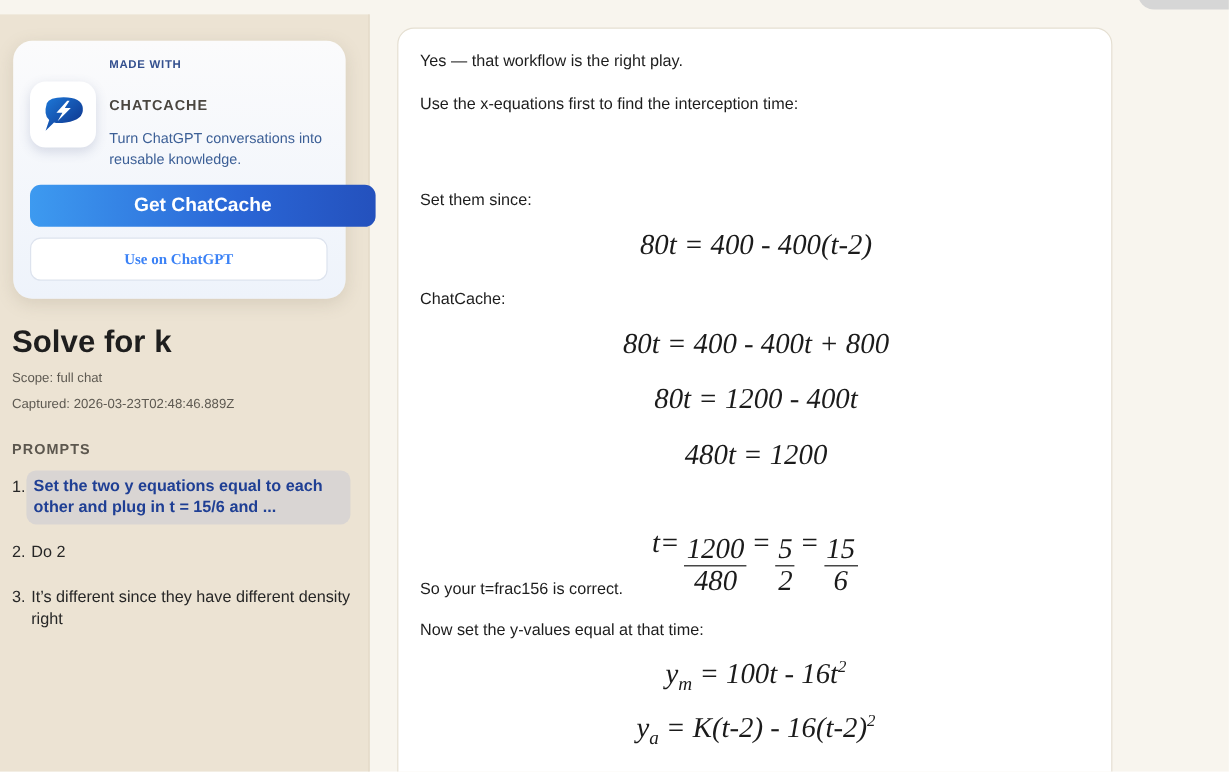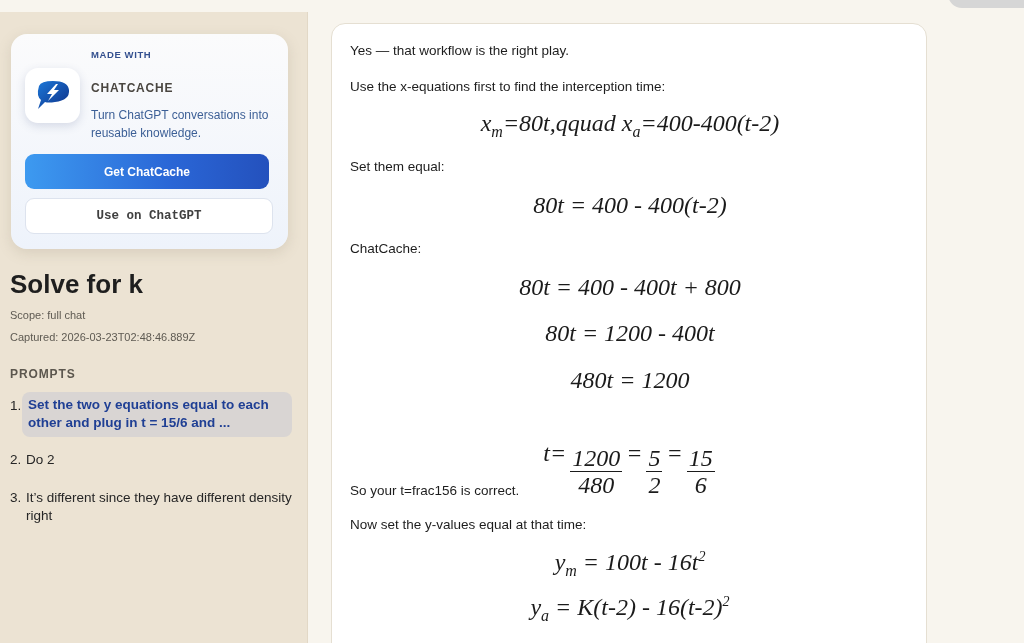--- a/index.html
+++ b/index.html
@@ -35,32 +35,32 @@
   }
   .promo .app-name {
     position: absolute; left: 80px; top: 47px;
     font-size: 12px; font-weight: bold; letter-spacing: 0.8px; color: #4a4640;
   }
   .promo .tagline {
     position: absolute; left: 80px; top: 72px; width: 190px;
     font-size: 12px; line-height: 18px; color: #3c5f96;
   }
   .promo .btn-primary {
-    position: absolute; left: 14px; top: 120px; width: 244px; height: 35px;
+    position: absolute; left: 14px; top: 120px; width: 288px; height: 35px;
     border-radius: 9px; border: none;
     background: linear-gradient(90deg, #3d9af0 0%, #2a66d6 60%, #2451bd 100%);
     color: #ffffff; font-family: "Liberation Sans", sans-serif;
-    font-size: 12px; font-weight: bold;
+    font-size: 16px; font-weight: bold;
     display: flex; align-items: center; justify-content: center;
   }
   .promo .btn-secondary {
     position: absolute; left: 14px; top: 164px; width: 248px; height: 36px;
     border-radius: 9px; border: 1px solid #dde3ee;
     background: #ffffff;
-    color: #404040; font-family: Liberation Mono, monospace;
+    color: #3b82f6; font-family: Liberation Serif, serif;
     font-size: 12.5px; font-weight: bold;
     display: flex; align-items: center; justify-content: center;
   }
   .chat-title {
     position: absolute; left: 10px; top: 257px;
     font-size: 26px; font-weight: bold; color: #1e1e1e;
   }
   .meta {
     position: absolute; left: 10px; font-size: 11px; color: #5e5a52;
   }
@@ -159,25 +159,22 @@
     <span class="txt">It’s different since they have different density right</span>
   </div>
 </div>
 
 <div class="top-pill"></div>
 
 <div class="card">
   <div class="p" style="top:55px">Use the x-equations first to find the interception time:</div>
   <div class="p" style="top:19px">Yes — that workflow is the right play.</div>
 
-  <div class="math" style="top:86px">
-    <span>x</span><sub>m</sub><span>=80t,qquad x</span><sub>a</sub><span>=400-400(t-2)</span>
-  </div>
-
-  <div class="p" style="top:135px">Set them equal:</div>
+
+  <div class="p" style="top:135px">Set them since:</div>
   <div class="math" style="top:168px">80t = 400 - 400(t-2)</div>
 
   <div class="p" style="top:217px">ChatCache:</div>
   <div class="math" style="top:250px">80t = 400 - 400t + 800</div>
   <div class="math" style="top:296px">80t = 1200 - 400t</div>
   <div class="math" style="top:343px">480t = 1200</div>
 
   <div class="math" style="top:385px">
     <span class="frac-row">
       <span>t=</span>

